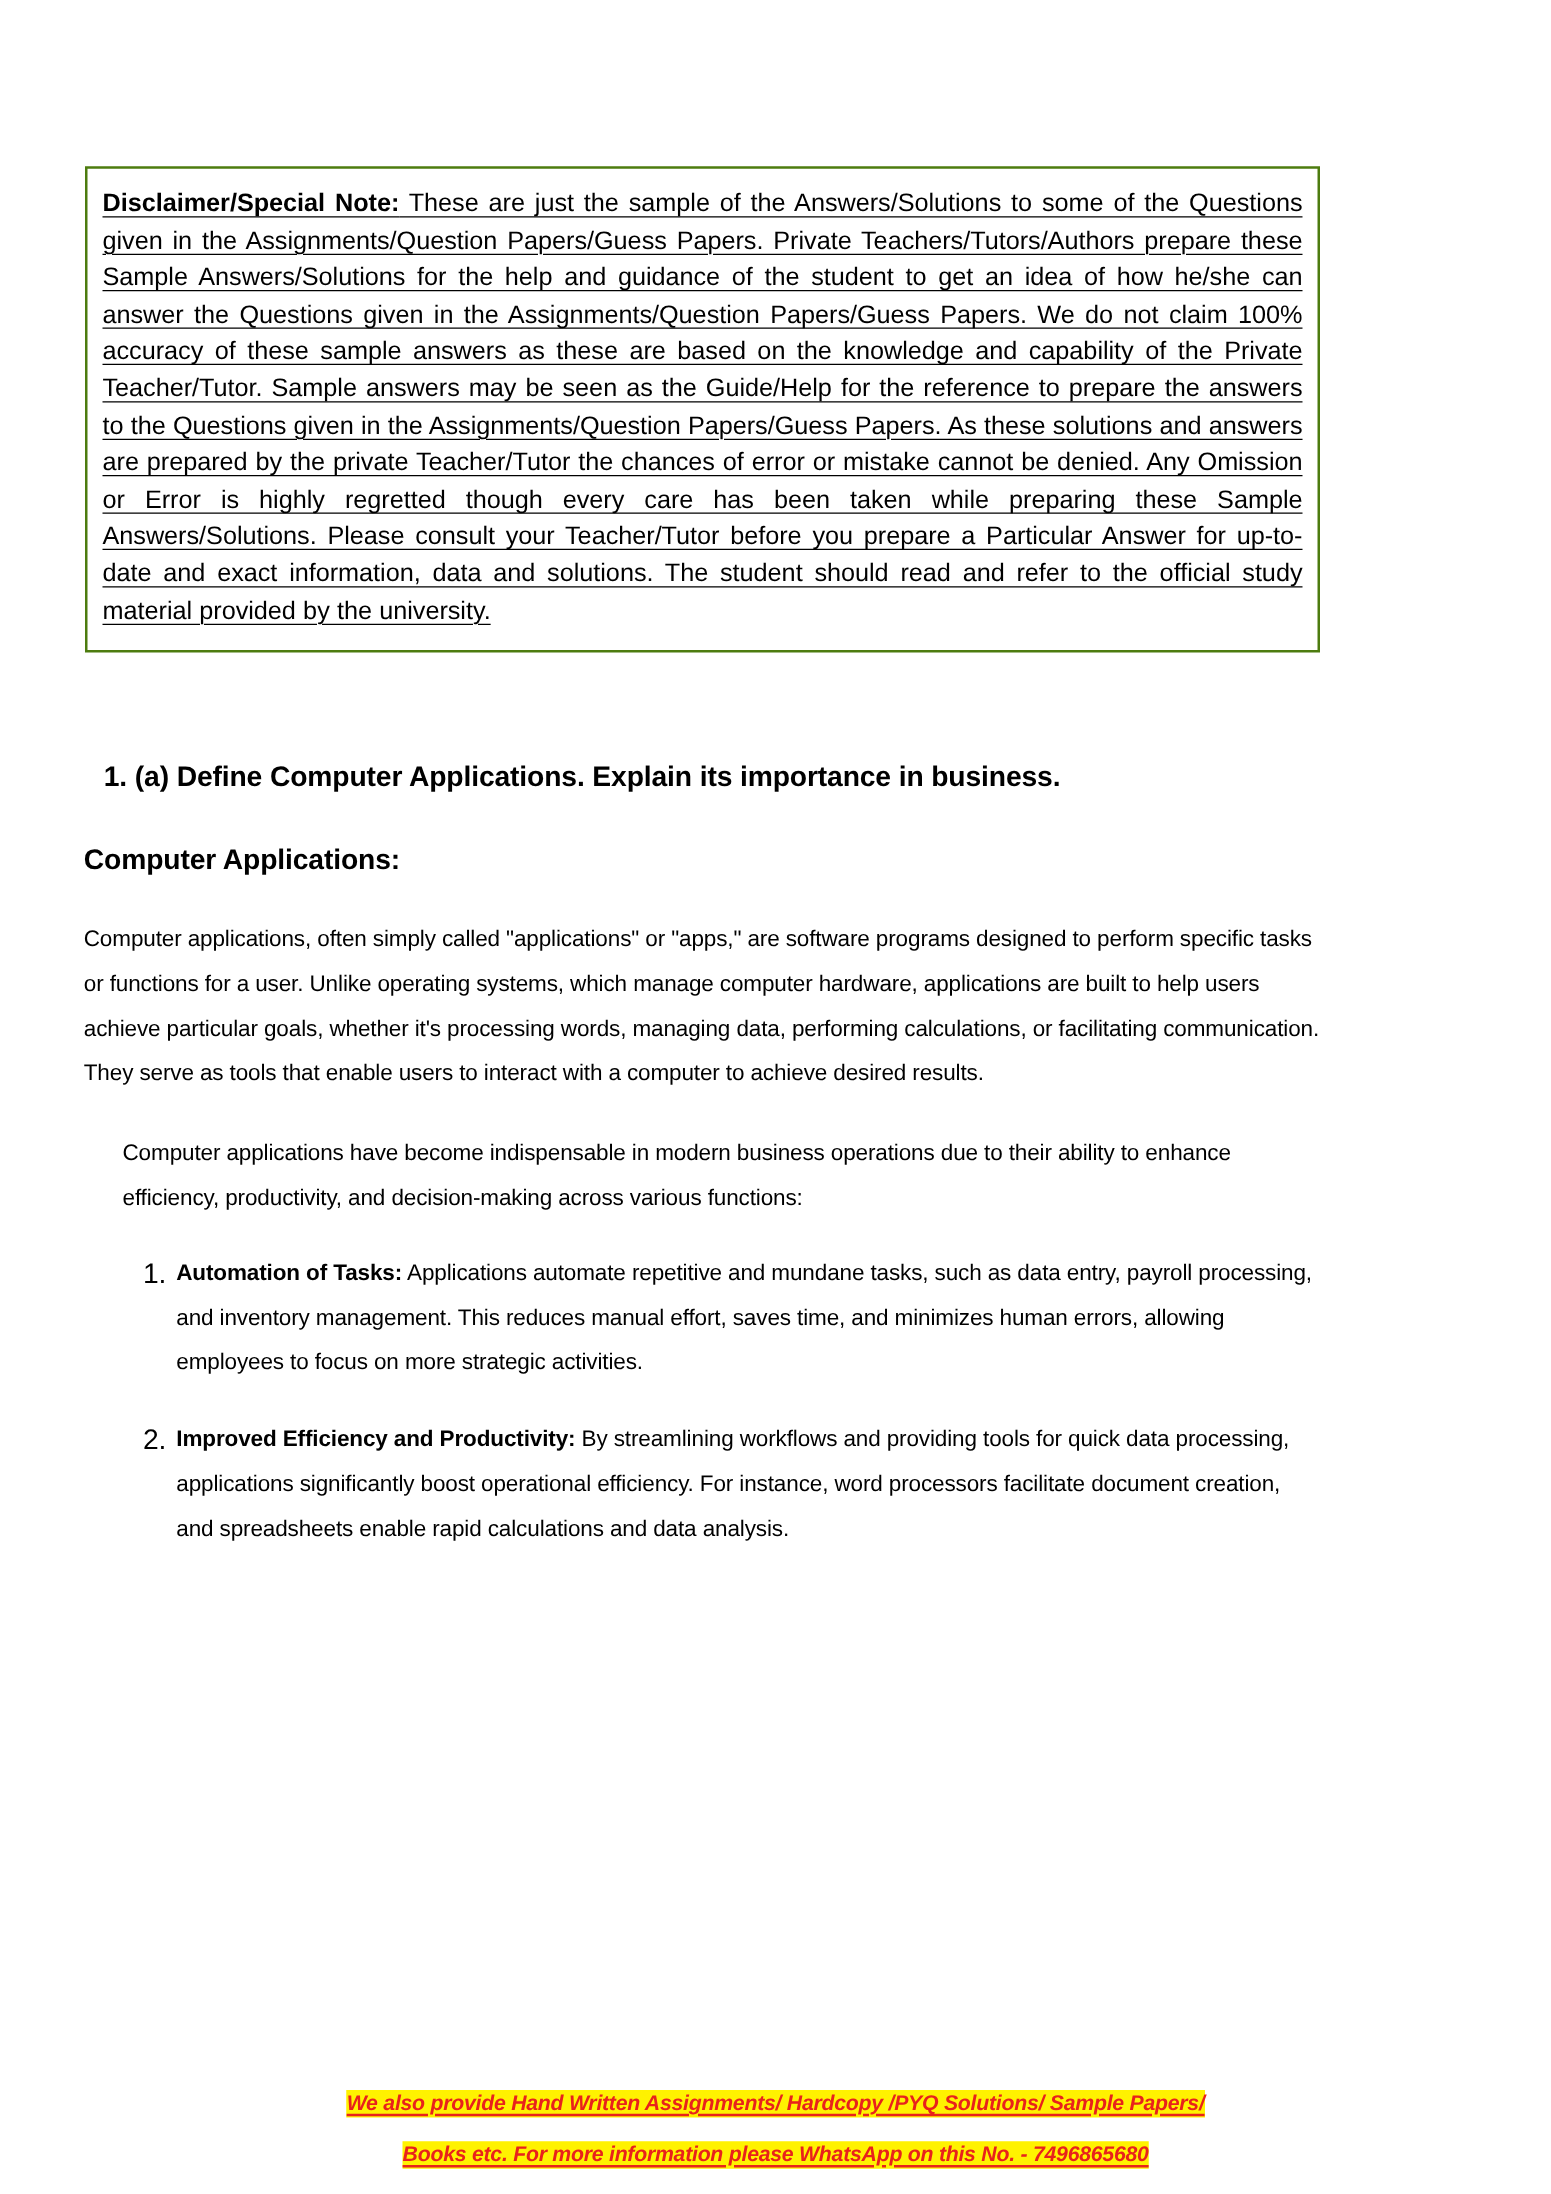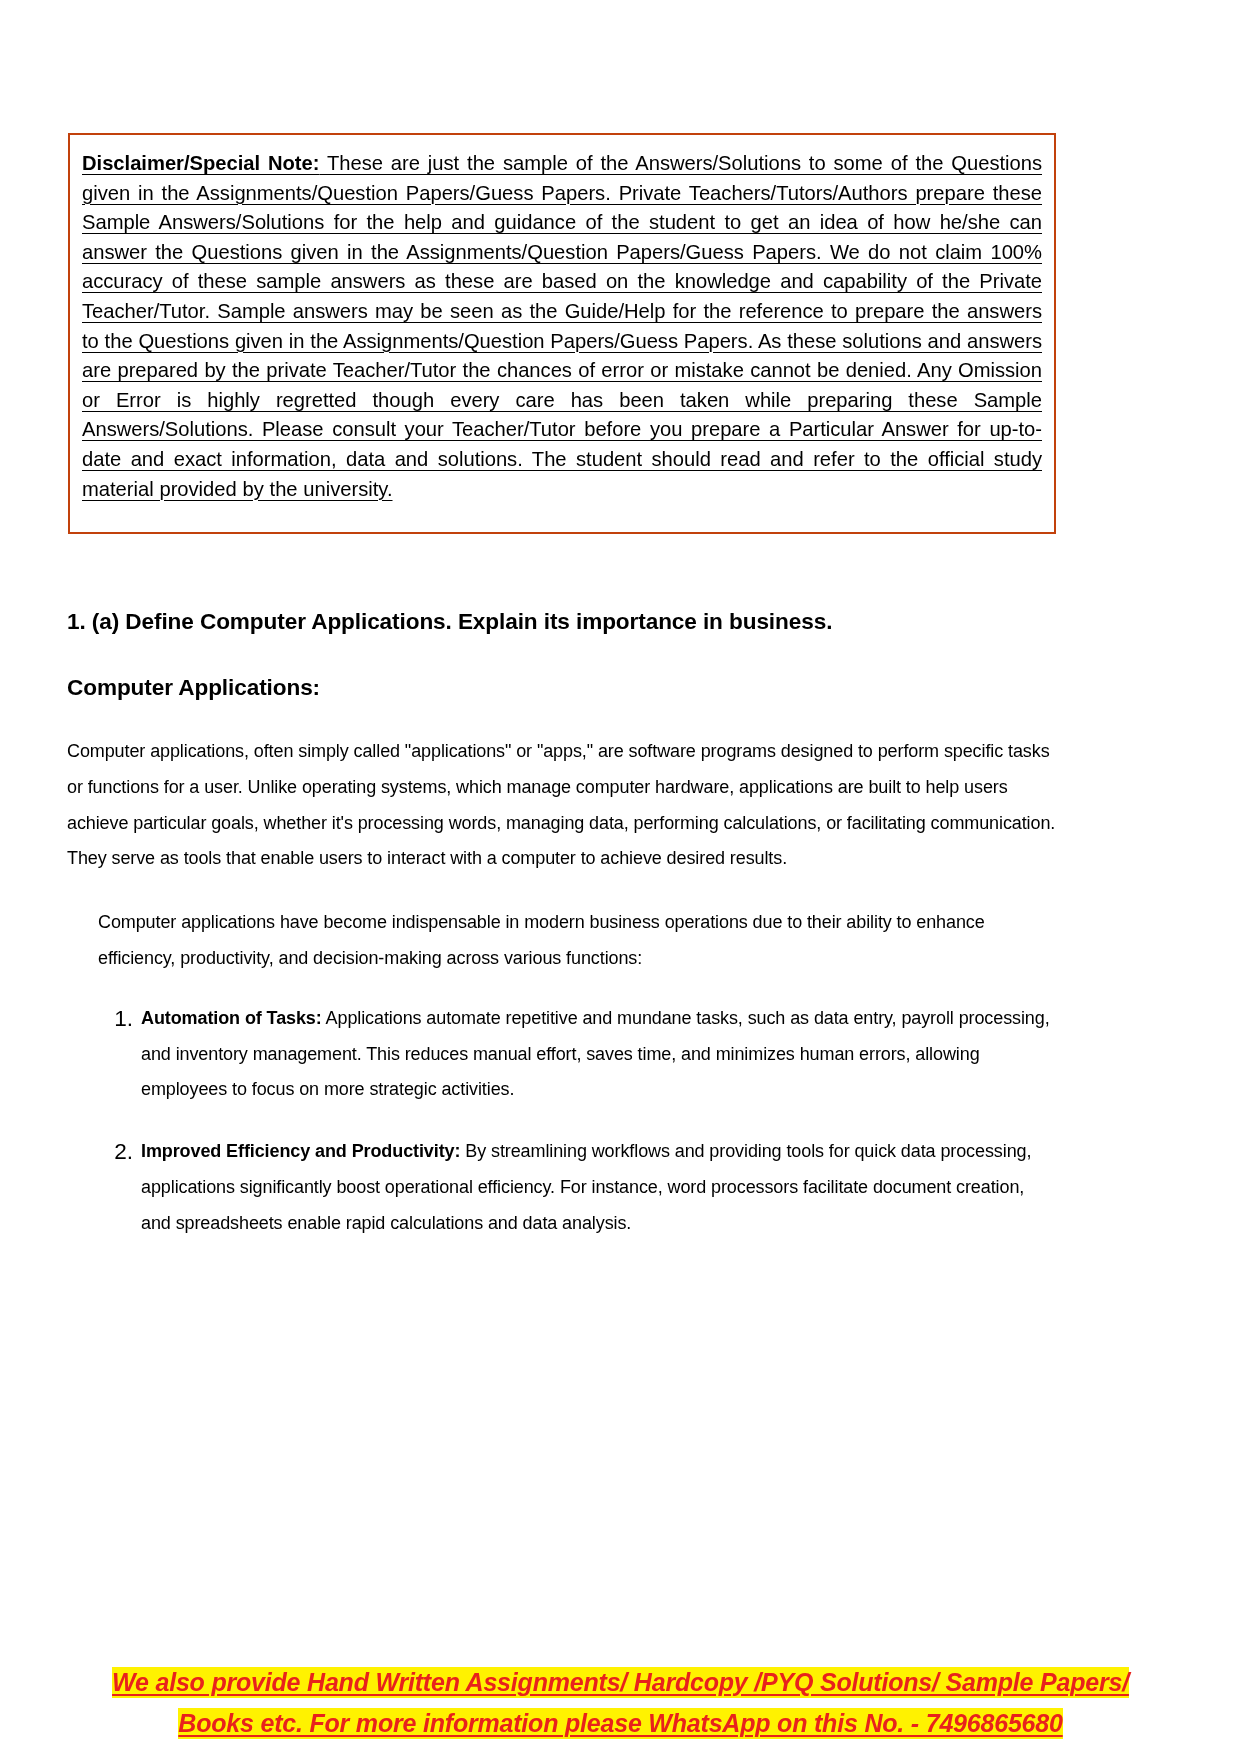--- a/index.html
+++ b/index.html
@@ -24,22 +24,22 @@
     box-sizing: border-box;
   }
 
   
   .disclaimer-box {
     position: absolute;
     left: 68px;
     top: 133px;
     width: 988px;
     box-sizing: border-box;
-    border: 2px solid #c2410c;
-    padding: 14px 12px 28px 12px;
+    border: 2px solid #4d7c0f;
+    padding: 14px 12px 16px 12px;
   }
   .disclaimer-text {
     font-family: "Liberation Sans", sans-serif;
     font-size: 20.2px;
     line-height: 29.6px;
     text-align: justify;
     text-align-last: left;
     text-decoration: underline;
     text-underline-offset: 4px;
     text-decoration-thickness: 1px;
@@ -57,21 +57,21 @@
     left: 67px;
     top: 607px;
     width: 990px;
   }
 
   .q-heading {
     font-family: "Liberation Sans", sans-serif;
     font-weight: bold;
     font-size: 22.6px;
     line-height: 30px;
-    margin: 0 0 36px 0;
+    margin: 0 0 36px 16px;
     letter-spacing: -0.1px;
   }
 
   .sub-heading {
     font-family: "Liberation Sans", sans-serif;
     font-weight: bold;
     font-size: 22.6px;
     line-height: 30px;
     margin: 0 0 31px 0;
     letter-spacing: -0.1px;
@@ -120,21 +120,21 @@
     left: 0;
     top: 1662px;
     width: 1241px;
     text-align: center;
   }
   .promo-line {
     display: inline;
     font-family: "Liberation Sans", sans-serif;
     font-weight: bold;
     font-style: italic;
-    font-size: 25px;
+    font-size: 17px;
     line-height: 41px;
     color: #E8221C;
     background: #FFF200;
     text-decoration: underline;
     text-underline-offset: 3px;
     text-decoration-thickness: 2px;
     box-decoration-break: clone;
     -webkit-box-decoration-break: clone;
     padding: 1px 0 2px 0;
     letter-spacing: -0.2px;

